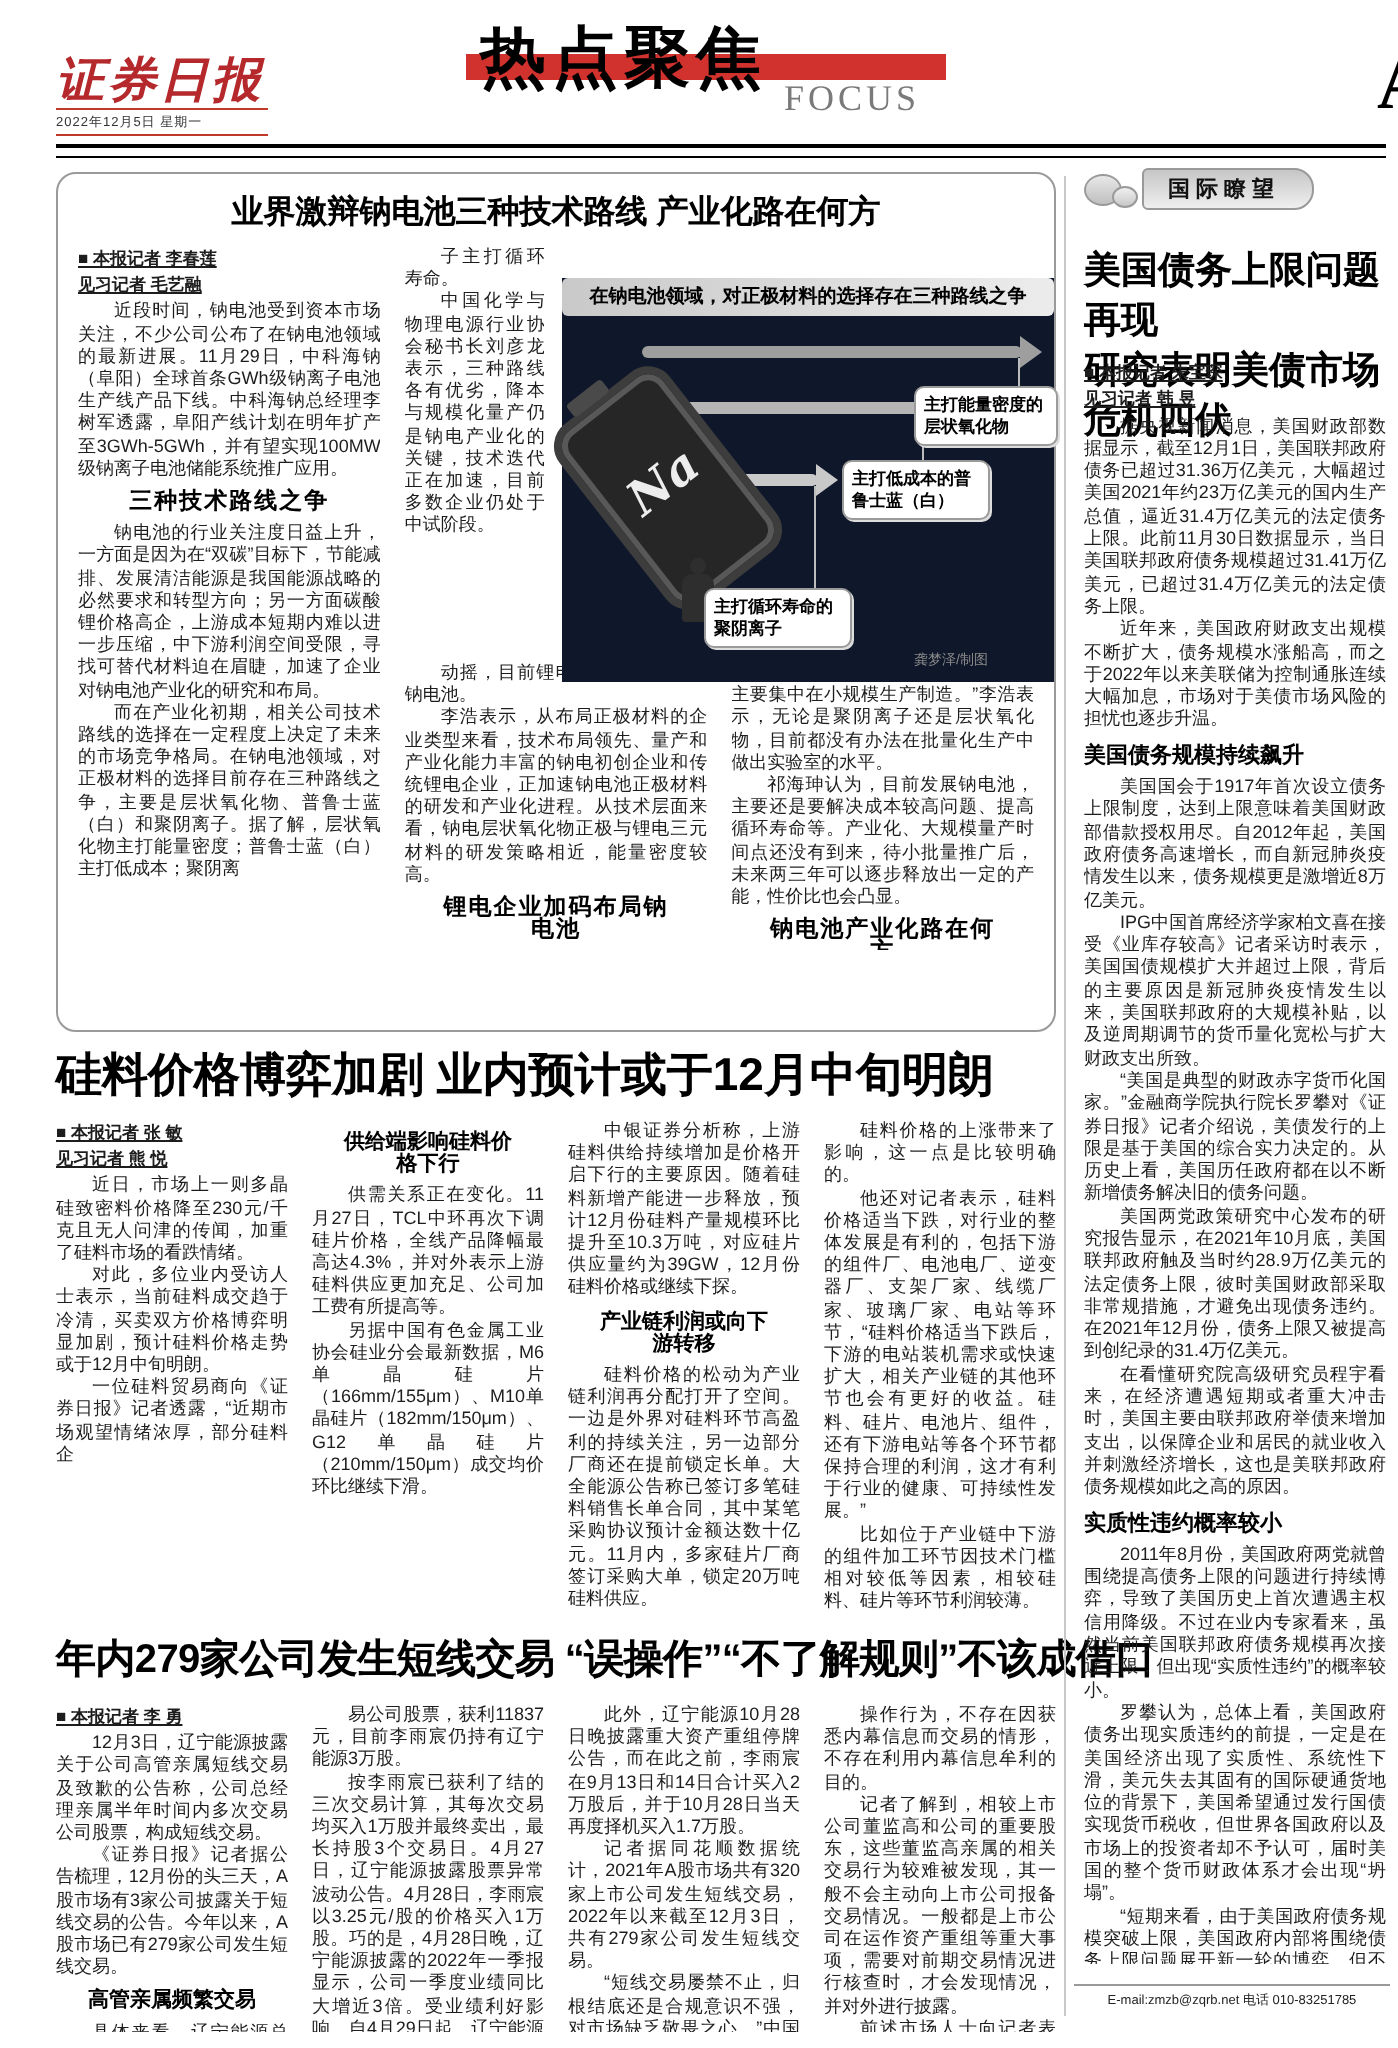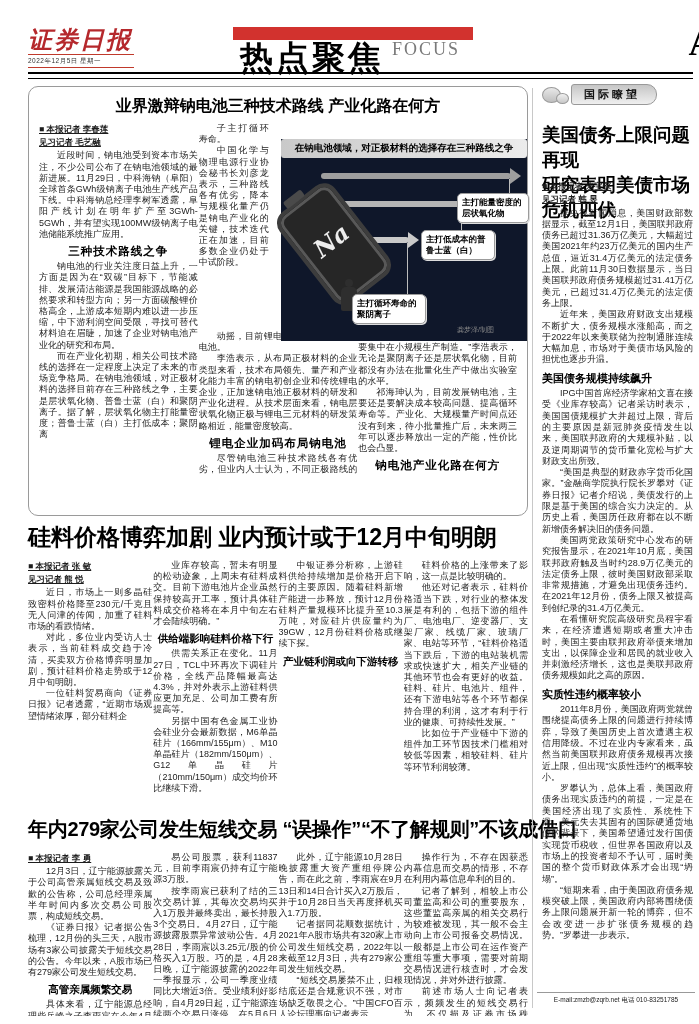--- a/index.html
+++ b/index.html
@@ -6,31 +6,31 @@
   body{width:699px;height:1024px;background:#f2f2f0;font-family:"Liberation Sans",sans-serif;}
   .page{position:relative;width:699px;height:1024px;background:#fff;overflow:hidden;color:#1c1c1c;padding-left:44px;}
   .abs{position:absolute;}
 
   
   .logo{left:28px;top:24px;font-family:"DejaVu Serif",serif;font-style:italic;font-weight:900;
         font-size:24px;color:#b5282c;letter-spacing:2px;}
   .logo-rule{left:28px;width:106px;height:1px;background:#c0392b;}
   .date{left:28px;top:57px;font-size:6.5px;color:#333;letter-spacing:.5px;}
   .red-band{left:233px;top:27px;width:240px;height:13px;background:#d2322e;}
-  .section-title{left:240px;top:40px;font-size:33px;font-weight:900;color:#000;letter-spacing:3px;line-height:36px;}
+  .section-title{left:240px;top:11px;font-size:33px;font-weight:900;color:#000;letter-spacing:3px;line-height:36px;}
   .section-en{left:392px;top:39px;font-family:"Liberation Serif",serif;font-size:18px;color:#7a7a7a;letter-spacing:2px;}
   .pagenum{right:8px;top:20px;font-family:"Liberation Serif",serif;font-size:38px;font-weight:900;color:#000;}
   .head-rule{left:28px;top:72px;width:665px;height:4px;border-top:2px solid #000;border-bottom:1.5px solid #000;}
 
   
-  .cols{display:flex;gap:1px;}
+  .cols{display:flex;gap:12px;}
   .col{flex:1;overflow:hidden;font-size:9px;line-height:11.2px;text-align:justify;color:#1d1d1d;}
   .col p.para{margin:0;text-indent:2em;}
   .col .byline{margin:1px 0 2px;font-size:8.5px;font-weight:bold;text-decoration:underline;text-indent:0;}
-  .col .subhead{margin:6px 0 4px;font-size:11.5px;font-weight:900;text-align:center;letter-spacing:1px;color:#000;}
+  .col .subhead{margin:6px 16px 4px;font-size:11.5px;font-weight:900;text-align:center;letter-spacing:1px;color:#000;}
   .spacer{width:100%;}
 
   
   .battery-box{left:28px;top:86px;width:500px;height:430px;border:1px solid #9a9a9a;border-radius:10px;
                padding:6px 10px 8px;box-sizing:border-box;}
   .battery-headline{font-size:16px;font-weight:900;text-align:center;color:#000;margin:3px 0 6px;white-space:nowrap;}
   .battery-box .col{height:352px;}
   .narrow-top{width:70px;height:208px;overflow:hidden;}
 
   
@@ -149,28 +149,28 @@
   <div class="abs silicon-headline">硅料价格博弈加剧 业内预计或于12月中旬明朗</div>
   <div class="abs cols silicon-cols">
     <div class="col">
         <p class="byline">■ 本报记者 张 敏</p>
         <p class="byline">见习记者 熊 悦</p>
         <p class="para">近日，市场上一则多晶硅致密料价格降至230元/千克且无人问津的传闻，加重了硅料市场的看跌情绪。</p>
         <p class="para">对此，多位业内受访人士表示，当前硅料成交趋于冷清，买卖双方价格博弈明显加剧，预计硅料价格走势或于12月中旬明朗。</p>
         <p class="para">一位硅料贸易商向《证券日报》记者透露，“近期市场观望情绪浓厚，部分硅料企</p>
       </div>
     <div class="col">
-        <p class="para">业库存较高，暂未有明显的松动迹象，上周未有硅料成交。目前下游电池片企业虽然保持较高开工率，预计具体硅料成交价格将在本月中旬左右才会陆续明确。”</p>
         <h3 class="subhead">供给端影响硅料价格下行</h3>
         <p class="para">供需关系正在变化。11月27日，TCL中环再次下调硅片价格，全线产品降幅最高达4.3%，并对外表示上游硅料供应更加充足、公司加工费有所提高等。</p>
         <p class="para">另据中国有色金属工业协会硅业分会最新数据，M6单晶硅片（166mm/155μm）、M10单晶硅片（182mm/150μm）、G12单晶硅片（210mm/150μm）成交均价环比继续下滑。</p>
       </div>
     <div class="col">
         <p class="para">中银证券分析称，上游硅料供给持续增加是价格开启下行的主要原因。随着硅料新增产能进一步释放，预计12月份硅料产量规模环比提升至10.3万吨，对应硅片供应量约为39GW，12月份硅料价格或继续下探。</p>
         <h3 class="subhead">产业链利润或向下游转移</h3>
+        <p class="para">硅料价格的松动为产业链利润再分配打开了空间。一边是外界对硅料环节高盈利的持续关注，另一边部分厂商还在提前锁定长单。大全能源公告称已签订多笔硅料销售长单合同，其中某笔采购协议预计金额达数十亿元。11月内，多家硅片厂商签订采购大单，锁定20万吨硅料供应。</p>
       </div>
     <div class="col">
         <p class="para">硅料价格的上涨带来了影响，这一点是比较明确的。</p>
         <p class="para">他还对记者表示，硅料价格适当下跌，对行业的整体发展是有利的，包括下游的组件厂、电池电厂、逆变器厂、支架厂家、线缆厂家、玻璃厂家、电站等环节，“硅料价格适当下跌后，下游的电站装机需求或快速扩大，相关产业链的其他环节也会有更好的收益。硅料、硅片、电池片、组件，还有下游电站等各个环节都保持合理的利润，这才有利于行业的健康、可持续性发展。”</p>
         <p class="para">比如位于产业链中下游的组件加工环节因技术门槛相对较低等因素，相较硅料、硅片等环节利润较薄。</p>
       </div>
   </div>
 
   <div class="abs trading-headline">年内279家公司发生短线交易 “误操作”“不了解规则”不该成借口</div>
   <div class="abs cols trading-cols">
@@ -206,20 +206,21 @@
   <div class="abs sb-headline">
     <div>美国债务上限问题再现</div>
     <div>研究表明美债市场危机四伏</div>
   </div>
   <div class="abs sb-body">
       <p class="byline">■ 本报记者 朱宝琛</p>
       <p class="byline">见习记者 韩 昱</p>
       <p class="para">据央视新闻消息，美国财政部数据显示，截至12月1日，美国联邦政府债务已超过31.36万亿美元，大幅超过美国2021年约23万亿美元的国内生产总值，逼近31.4万亿美元的法定债务上限。此前11月30日数据显示，当日美国联邦政府债务规模超过31.41万亿美元，已超过31.4万亿美元的法定债务上限。</p>
       <p class="para">近年来，美国政府财政支出规模不断扩大，债务规模水涨船高，而之于2022年以来美联储为控制通胀连续大幅加息，市场对于美债市场风险的担忧也逐步升温。</p>
       <h3 class="subhead">美国债务规模持续飙升</h3>
+      <p class="para">美国国会于1917年首次设立债务上限制度，达到上限意味着美国财政部借款授权用尽。自2012年起，美国政府债务高速增长，而自新冠肺炎疫情发生以来，债务规模更是激增近8万亿美元。</p>
       <p class="para">IPG中国首席经济学家柏文喜在接受《业库存较高》记者采访时表示，美国国债规模扩大并超过上限，背后的主要原因是新冠肺炎疫情发生以来，美国联邦政府的大规模补贴，以及逆周期调节的货币量化宽松与扩大财政支出所致。</p>
       <p class="para">“美国是典型的财政赤字货币化国家。”金融商学院执行院长罗攀对《证券日报》记者介绍说，美债发行的上限是基于美国的综合实力决定的。从历史上看，美国历任政府都在以不断新增债务解决旧的债务问题。</p>
       <p class="para">美国两党政策研究中心发布的研究报告显示，在2021年10月底，美国联邦政府触及当时约28.9万亿美元的法定债务上限，彼时美国财政部采取非常规措施，才避免出现债务违约。在2021年12月份，债务上限又被提高到创纪录的31.4万亿美元。</p>
       <p class="para">在看懂研究院高级研究员程宇看来，在经济遭遇短期或者重大冲击时，美国主要由联邦政府举债来增加支出，以保障企业和居民的就业收入并刺激经济增长，这也是美联邦政府债务规模如此之高的原因。</p>
       <h3 class="subhead">实质性违约概率较小</h3>
       <p class="para">2011年8月份，美国政府两党就曾围绕提高债务上限的问题进行持续博弈，导致了美国历史上首次遭遇主权信用降级。不过在业内专家看来，虽然当前美国联邦政府债务规模再次接近上限，但出现“实质性违约”的概率较小。</p>
       <p class="para">罗攀认为，总体上看，美国政府债务出现实质违约的前提，一定是在美国经济出现了实质性、系统性下滑，美元失去其固有的国际硬通货地位的背景下，美国希望通过发行国债实现货币税收，但世界各国政府以及市场上的投资者却不予认可，届时美国的整个货币财政体系才会出现“坍塌”。</p>
       <p class="para">“短期来看，由于美国政府债务规模突破上限，美国政府内部将围绕债务上限问题展开新一轮的博弈，但不会改变进一步扩张债务规模的趋势。”罗攀进一步表示。</p>
     </div>
   <div class="abs sb-footer">E-mail:zmzb@zqrb.net 电话 010-83251785</div>

